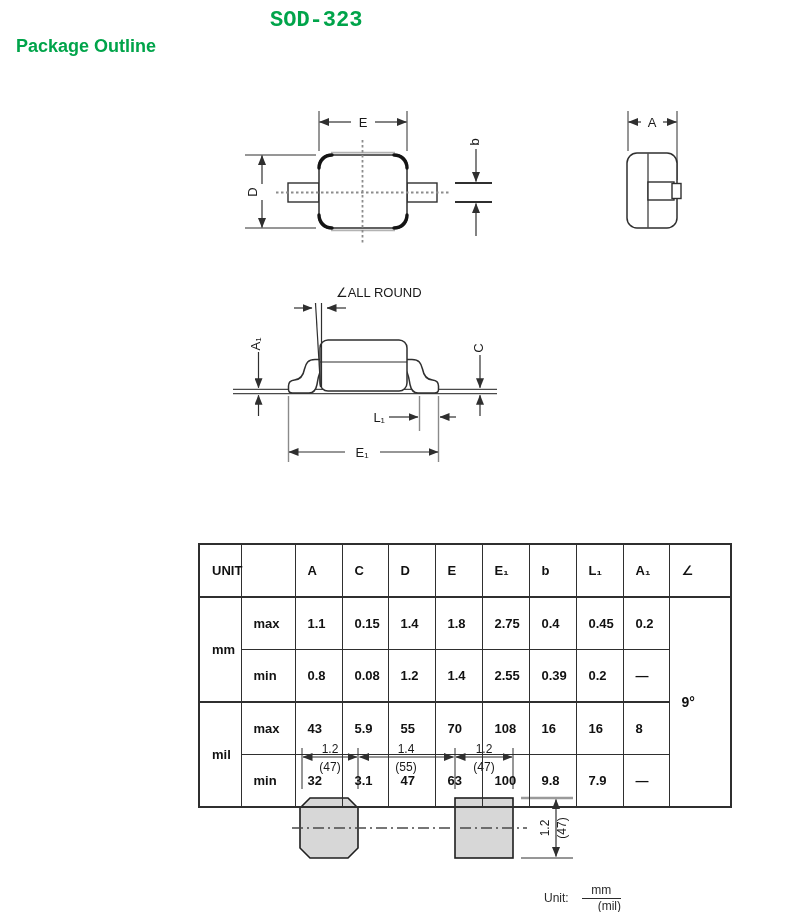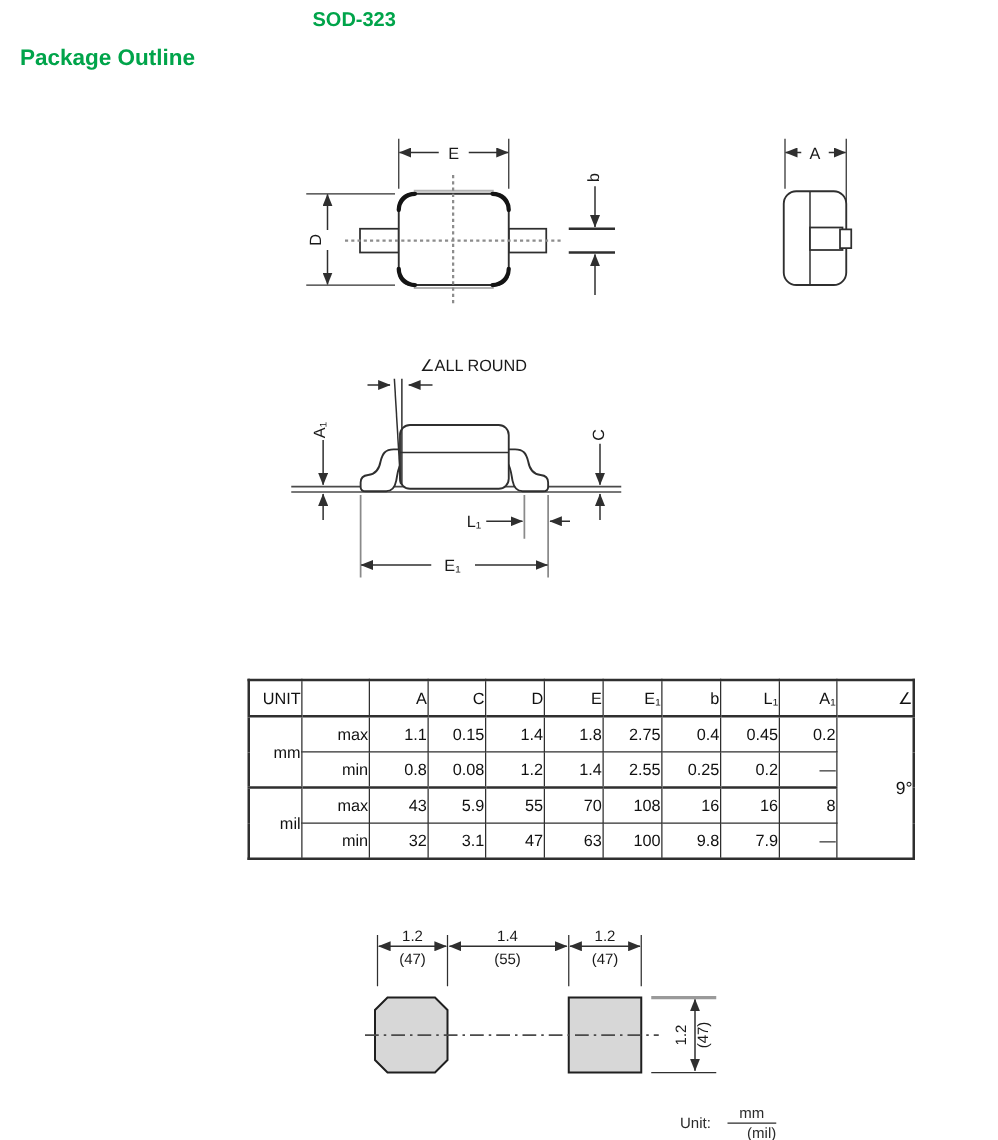--- a/index.html
+++ b/index.html
@@ -1,21 +1,21 @@
 <!DOCTYPE html>
 <html><head>
 <meta charset="utf-8">
 <style>
   html,body{margin:0;padding:0;background:#ffffff;}
   .page{position:relative;width:798px;height:912px;background:#fff;overflow:hidden;
         font-family:"Liberation Sans","DejaVu Sans",sans-serif;color:#1a1a1a;}
   .abs{position:absolute;}
   .green{color:#00a44a;}
   .title{left:16px;top:8px;font-size:18px;font-weight:bold;letter-spacing:0px;margin-top:28px;}
-  .pkg{left:250px;top:8px;font-size:16px;font-weight:bold;}
+  .pkg{left:270px;top:8px;font-size:22px;font-weight:bold;font-family:Liberation Mono, monospace;}
   .subtitle{left:16px;top:38px;font-size:16px;font-weight:bold;color:#111;
             letter-spacing:-0.3px;word-spacing:-2px;}
   .pad-heading{left:290px;top:703px;font-size:15px;font-weight:bold;}
 
   
   svg.drw{position:absolute;left:0;top:0;}
   .out{fill:#fff;stroke:#2f2f2f;stroke-width:1.5;}
   .out2{fill:#fff;stroke:#2f2f2f;stroke-width:1.4;}
   .thin{fill:none;stroke:#2f2f2f;stroke-width:1.2;}
   .thin2{fill:none;stroke:#4a4a4a;stroke-width:1.3;}
@@ -29,22 +29,22 @@
   .cl{stroke:#8c8c8c;stroke-width:1.8;stroke-dasharray:2.5 2.5;}
   .cl2{stroke:#4a4a4a;stroke-width:1.4;stroke-dasharray:11 4 2 4;}
   .pad{fill:#d7d7d7;stroke:#1f1f1f;stroke-width:1.6;}
   text.lbl{font:13px "Liberation Sans","DejaVu Sans",sans-serif;fill:#1a1a1a;}
   text.lbl-s{font:12px "Liberation Sans","DejaVu Sans",sans-serif;fill:#1a1a1a;}
 
   
   table.dim-table{position:absolute;left:198px;top:543px;width:532px;
       border-collapse:collapse;table-layout:fixed;
       font-size:13px;color:#111;}
-  .dim-table th,.dim-table td{border:1.3px solid #2f2f2f;text-align:right;
-      vertical-align:middle;padding:0;height:27px;font-weight:normal;}
+  .dim-table th,.dim-table td{border:1.3px solid #2f2f2f;text-align:left;
+      vertical-align:middle;padding:12px;height:27px;font-weight:bold;}
   .dim-table{border:2px solid #2f2f2f;}
   .dim-table tr.hrow th{border-bottom:2px solid #2f2f2f;}
   .dim-table tr.sep td{border-bottom:2px solid #2f2f2f;}
   .dim-table td.sep-b{border-bottom:2px solid #2f2f2f;}
   .dim-table td.angle{font-size:14px;}
 
   
   .unit-note{left:544px;top:884px;display:flex;align-items:center;gap:13px;
       font-size:12px;color:#2b2b2b;}
   .frac{display:inline-flex;flex-direction:column;text-align:center;line-height:1.05;}
@@ -221,21 +221,21 @@
       <td>0.2</td>
       <td rowspan="4" class="angle">9°</td>
     </tr>
     <tr class="sep">
       <td>min</td>
       <td>0.8</td>
       <td>0.08</td>
       <td>1.2</td>
       <td>1.4</td>
       <td>2.55</td>
-      <td>0.25</td>
+      <td>0.39</td>
       <td>0.2</td>
       <td>—</td>
     </tr>
     <tr>
       <td rowspan="2">mil</td>
       <td>max</td>
       <td>43</td>
       <td>5.9</td>
       <td>55</td>
       <td>70</td>

